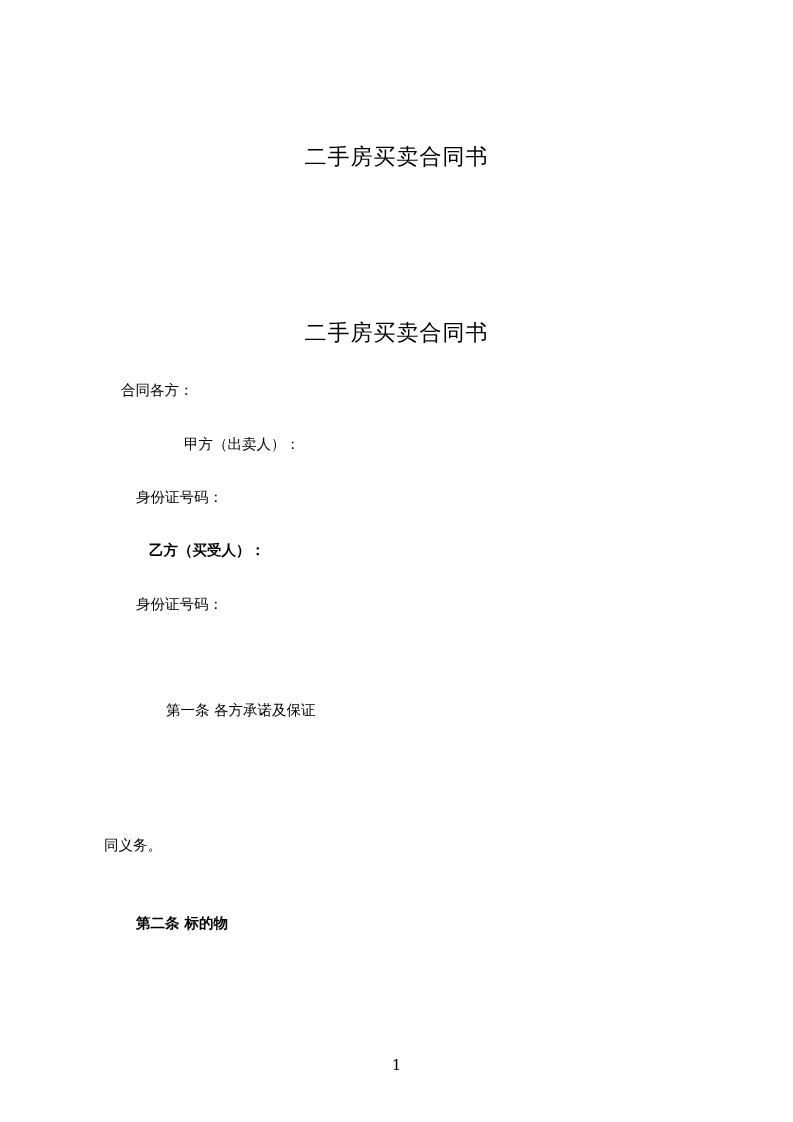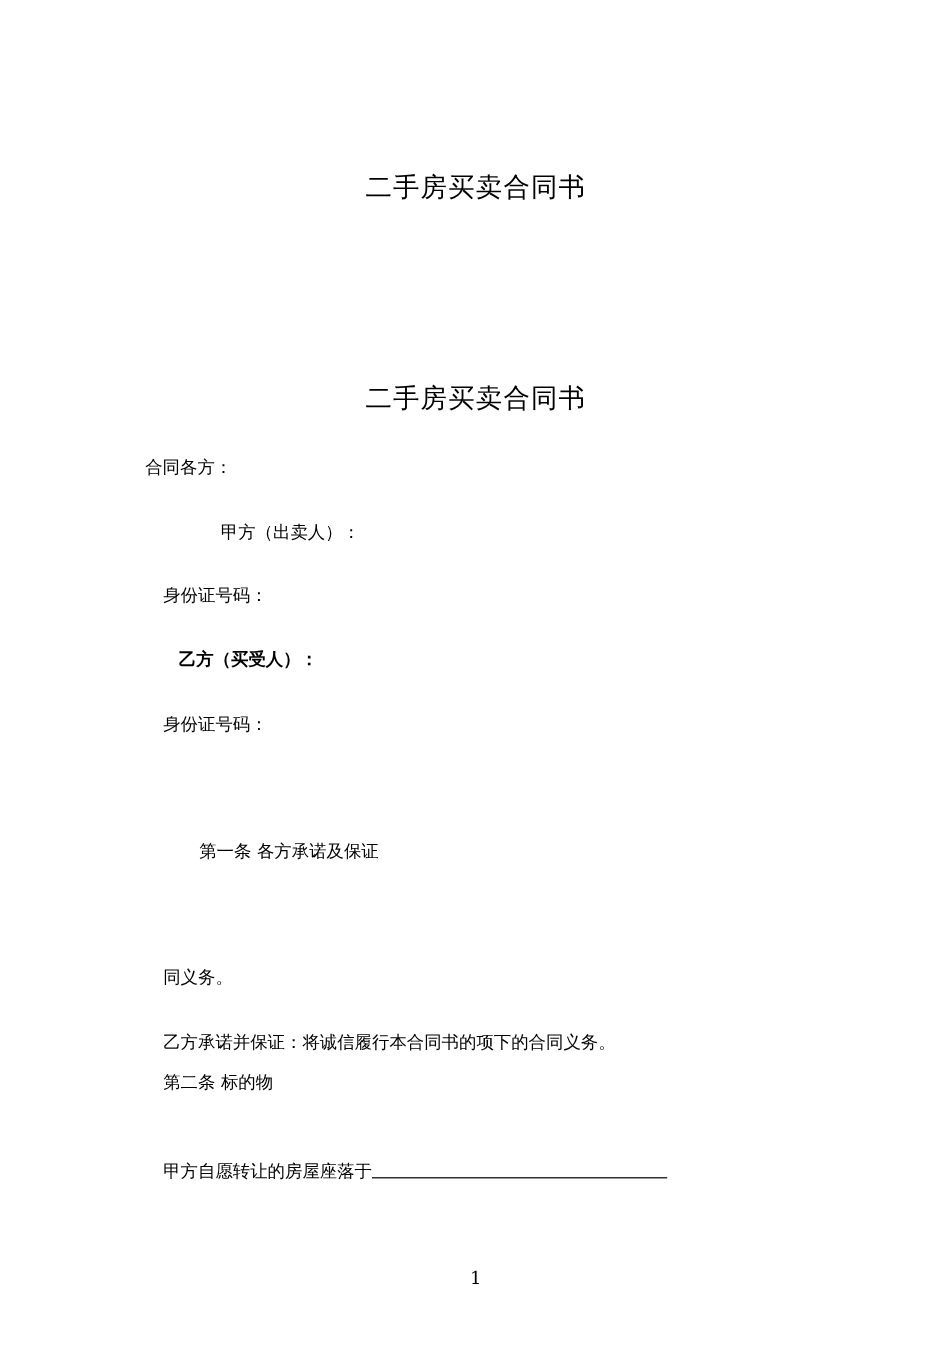--- a/index.html
+++ b/index.html
@@ -74,25 +74,21 @@
 
   <div class="line" style="left:149px; top:540px;font-weight:bold;">乙方（买受人）：</div>
 
   <div class="line" style="left:136px; top:594px;">身份证号码：</div>
 
 
   <div class="line" style="left:136px; top:700px;margin-left:30px;">第一条  各方承诺及保证</div>
 
 
 
-  <div class="line" style="left:104px; top:805px;margin-left:32px;">同义务。</div>
+  <div class="line" style="left:104px; top:835px;">同义务。</div>
 
-  <div class="line" style="left:136px; top:859px;">乙方承诺并保证：将诚信履行本合同书的项下的合同义务。</div>
 
-  <div class="line" style="left:136px; top:893px;">第二条  标的物</div>
+  <div class="line" style="left:136px; top:913px;font-weight:bold;">第二条  标的物</div>
 
-  <div class="line" style="left:136px; top:966px;">
-    <span>甲方自愿转让的房屋座落于</span><span class="blank" style="width:246px;"></span>
-  </div>
 
   <div class="pagenum">1</div>
 
 </div>
 
 </body></html>

